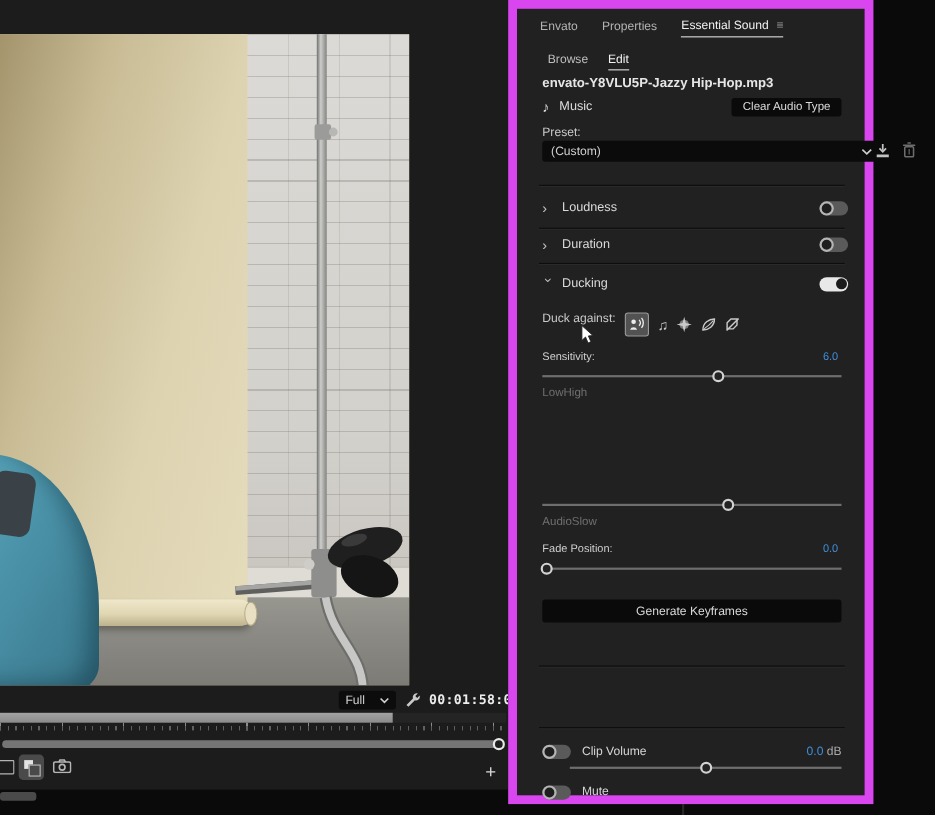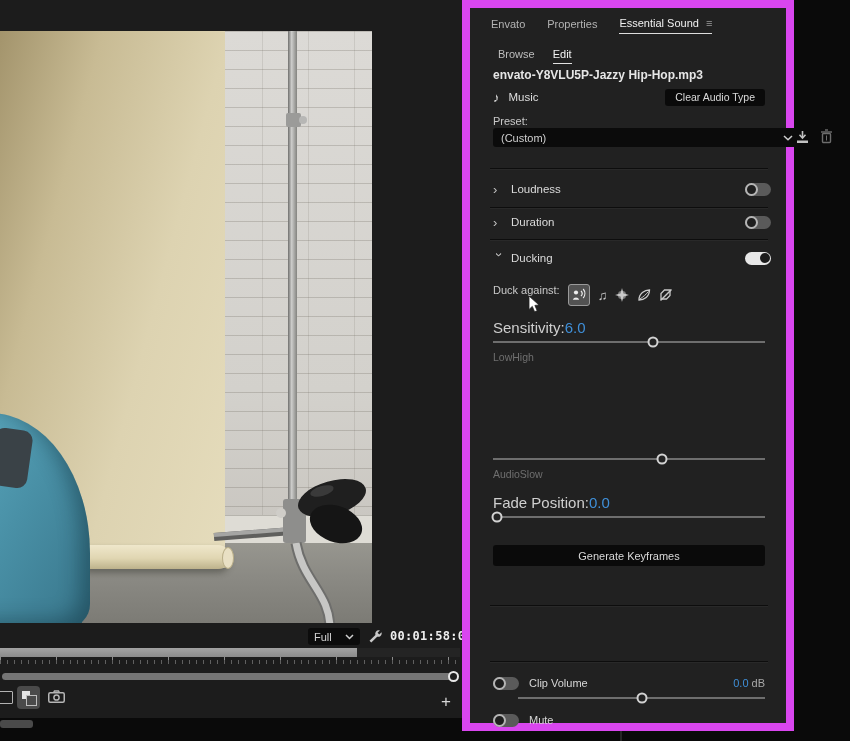--- a/index.html
+++ b/index.html
@@ -66,21 +66,21 @@
   .chev.open{transform:rotate(90deg);width:12px;margin-right:6px}
   .sec-label{font-size:11.5px;color:#dadada}
   .toggle{width:26px;height:13px;border-radius:7px;background:#5a5a5a;position:relative;display:inline-block;margin-left:auto}
   .toggle .knob{position:absolute;left:0;top:0;width:13px;height:13px;border-radius:50%;background:#1e1e1e;border:2.5px solid #b5b5b5;box-sizing:border-box}
   .toggle.on{background:#e8e8e8}
   .toggle.on .knob{left:auto;right:1px;top:1.5px;width:10px;height:10px;border:none;background:#1b1b1b}
   .duckicons{display:flex;align-items:center;gap:8px}
   .dicon{display:flex;align-items:center;justify-content:center;color:#c9c9c9}
   .dicon.sel{width:20px;height:20px;background:#525252;border:1px solid #9a9a9a;border-radius:3px}
   .sblock{position:absolute;left:23px;right:21px;height:48px}
-  .srow{display:flex;align-items:baseline;font-size:15px}
+  .srow{display:flex;justify-content:space-between;align-items:baseline;font-size:10px}
   .slabel{color:#cfcfcf}
   .sval .num{color:#3f8fd8}
   .sval .unit{color:#a8a8a8;margin-left:3px}
   .track{position:absolute;left:0;right:0;top:22px;height:2px;background:#6e6e6e}
   .shandle{position:absolute;top:1px;width:11px;height:11px;border:2px solid #d2d2d2;border-radius:50%;background:#232323;box-sizing:border-box;transform:translate(-50%,-50%)}
   .mrow{position:absolute;left:0;right:0;top:32px;display:flex;font-size:10.5px;color:#6f6f6f}
   #gen-btn{position:absolute;left:23px;right:21px;top:537px;height:21px;font-size:11px}
   .vol-row{position:absolute;left:23px;right:21px;display:flex;align-items:center;font-size:11px;color:#d6d6d6}
   .vol-row .toggle{margin-left:0;margin-right:10px}
   .vol-val{margin-left:auto}

